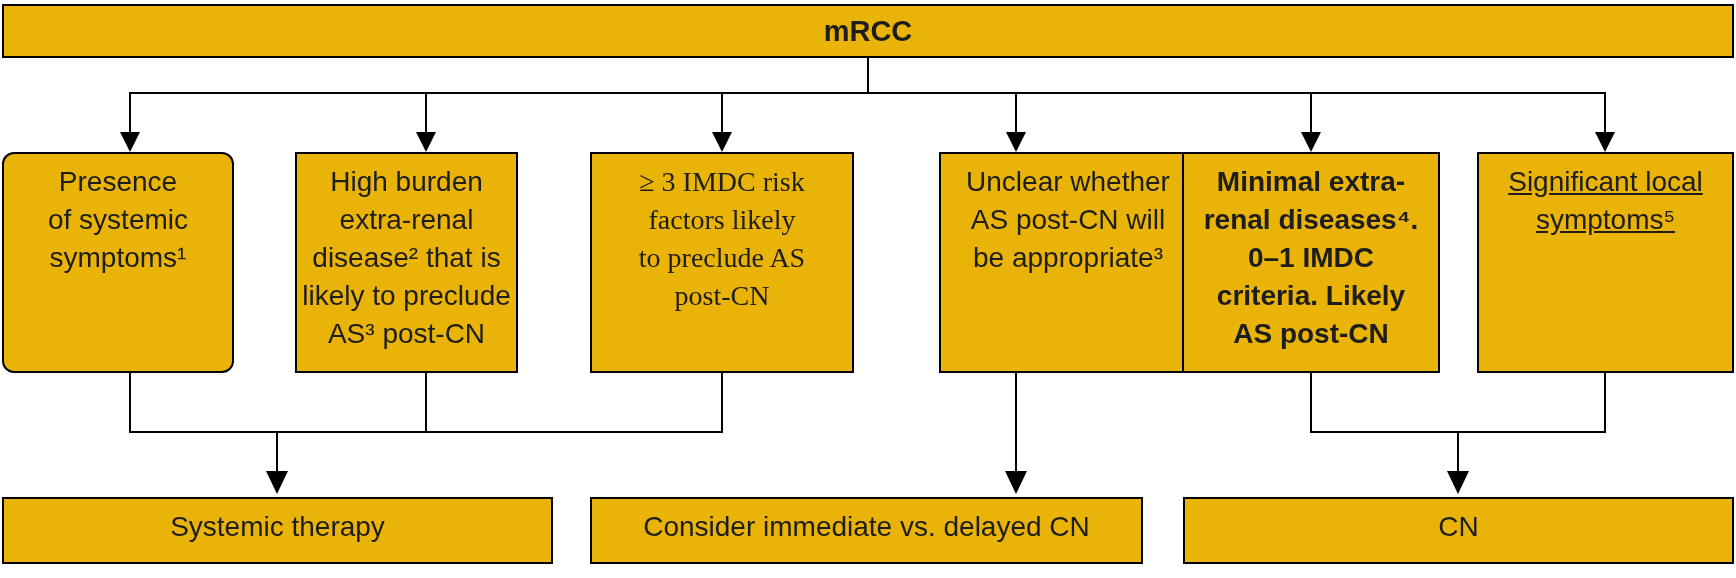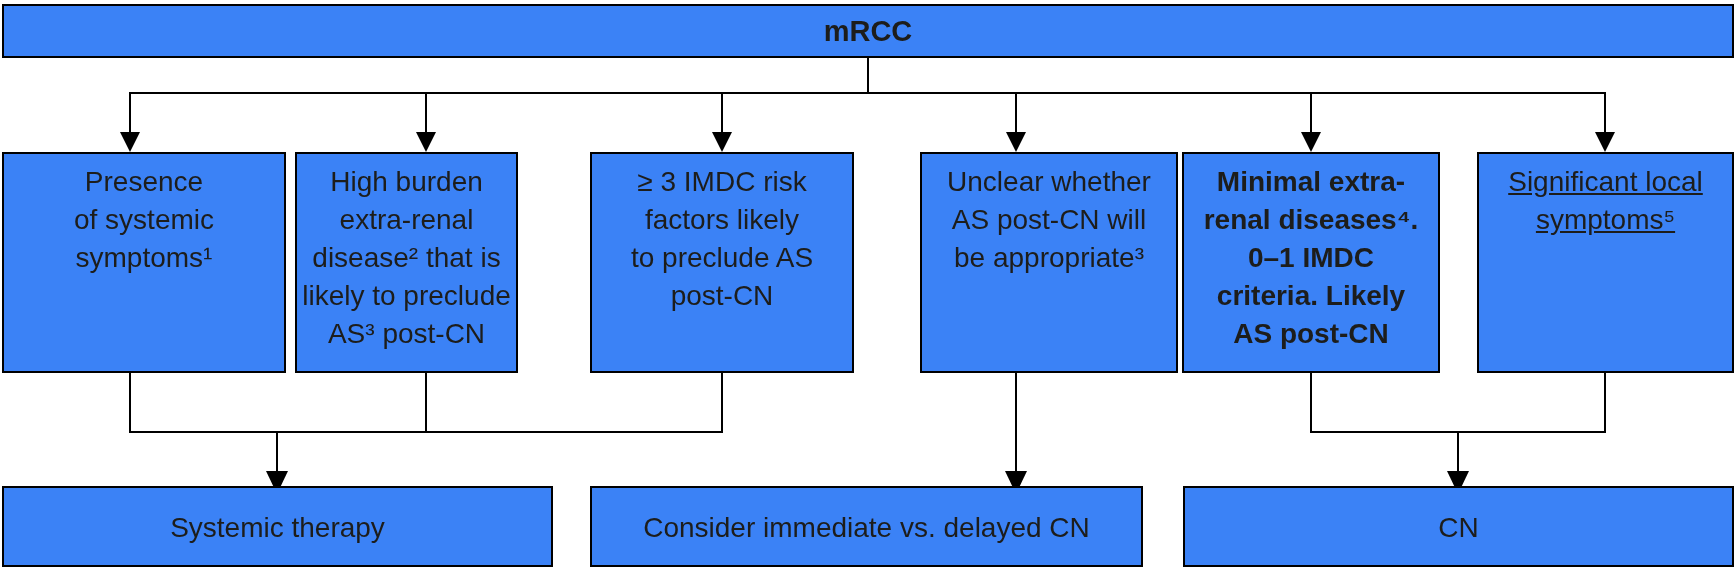--- a/index.html
+++ b/index.html
@@ -21,21 +21,21 @@
     left: 0;
     top: 0;
     width: 1736px;
     height: 578px;
     pointer-events: none;
   }
   .box {
     position: absolute;
     box-sizing: border-box;
     border: 2px solid #000000;
-    background: #3b82f6;
+    background: #eab308;
     display: flex;
     justify-content: center;
     text-align: center;
   }
   .node-text {
     white-space: pre-line;
   }
   .root-box {
     left: 2px;
     top: 4px;
@@ -46,31 +46,31 @@
     font-size: 29px;
   }
   .criteria-box {
     top: 152px;
     height: 221px;
     align-items: flex-start;
     padding-top: 9px;
     font-size: 28px;
     line-height: 38px;
   }
-  .c1 { left: 2px;    width: 284px; }
+  .c1 { left: 2px;    width: 232px; border-radius: 12px; }
   .c2 { left: 295px;  width: 223px; }
-  .c3 { left: 590px;  width: 264px; }
-  .c4 { left: 920px;  width: 258px; }
+  .c3 { left: 590px;  width: 264px; font-family: Liberation Serif, serif; }
+  .c4 { left: 939px;  width: 258px; }
   .c5 { left: 1182px; width: 258px; font-weight: bold; }
   .c6 { left: 1477px; width: 257px; text-decoration: underline; }
   .outcome-box {
-    top: 486px;
-    height: 81px;
+    top: 497px;
+    height: 67px;
     align-items: flex-start;
-    padding-top: 21px;
+    padding-top: 9px;
     font-size: 28px;
     line-height: 38px;
   }
   .o1 { left: 2px;    width: 551px; }
   .o2 { left: 590px;  width: 553px; }
   .o3 { left: 1183px; width: 551px; }
 </style>
 </head>
 <body>
 

